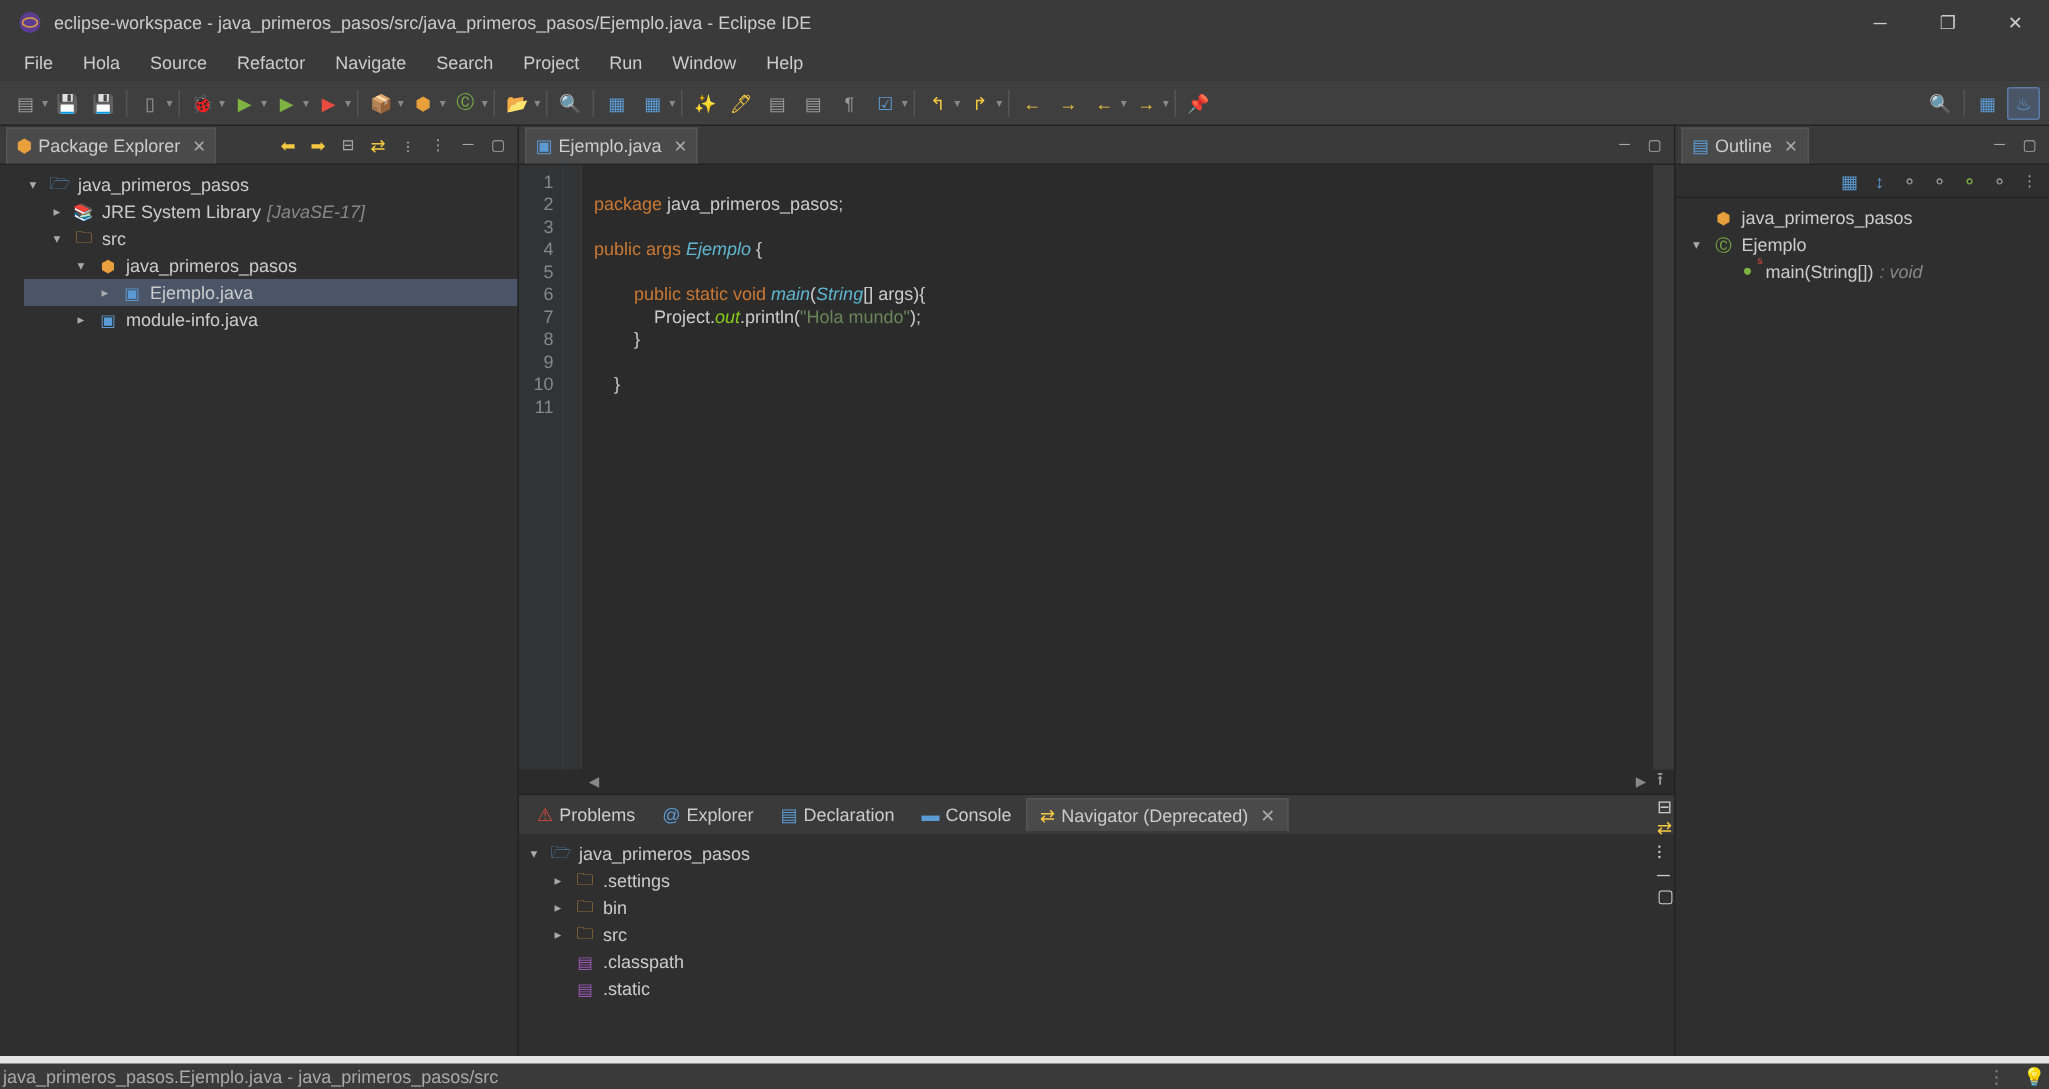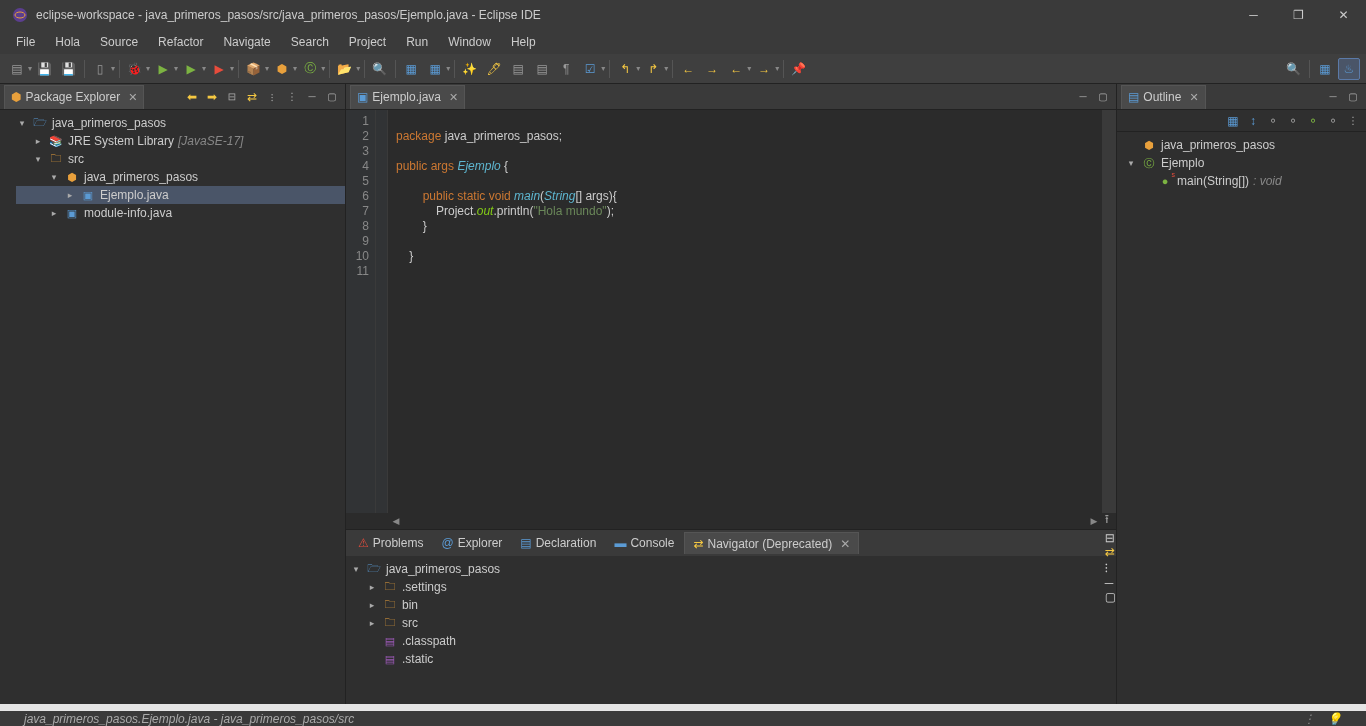--- a/index.html
+++ b/index.html
@@ -66,21 +66,21 @@
 .hscroll .htrack { flex:1; height:12px; background:#2b2b2b; margin:0 40px 0 40px; }
 
 
 .bottom { height:175px; border-top:1px solid #222; display:flex; flex-direction:column; }
 .bottom-tabbar { height:26px; background:#3a3a3a; display:flex; align-items:center; padding-left:4px; }
 .bottom-tab { display:flex; align-items:center; height:22px; padding:0 8px; gap:4px; margin-right:2px; }
 .bottom-tab.active { background:#4a4a4a; border:1px solid #555; border-bottom:none; }
 .bottom-content { flex:1; padding:4px 0 4px 4px; overflow:auto; }
 
 
-.statusbar { height:22px; background:#3a3a3a; border-top:7px solid #e5e5e5; display:flex; align-items:center; padding:0 24px; color:#aaa;font-style:italic; }
+.statusbar { height:22px; background:#3a3a3a; border-top:5px solid #e5e5e5; display:flex; align-items:center; padding:0 2px; color:#aaa; }
 .statusbar .spacer { flex:1; }
 
 
 .ic-orange { color:#e8a03c; }
 .ic-blue { color:#5b9bd5; }
 .ic-green { color:#7cb342; }
 .ic-yellow { color:#f5c842; }
 .ic-red { color:#e74c3c; }
 .ic-purple { color:#9b59b6; }
 .ic-gray { color:#999; }

